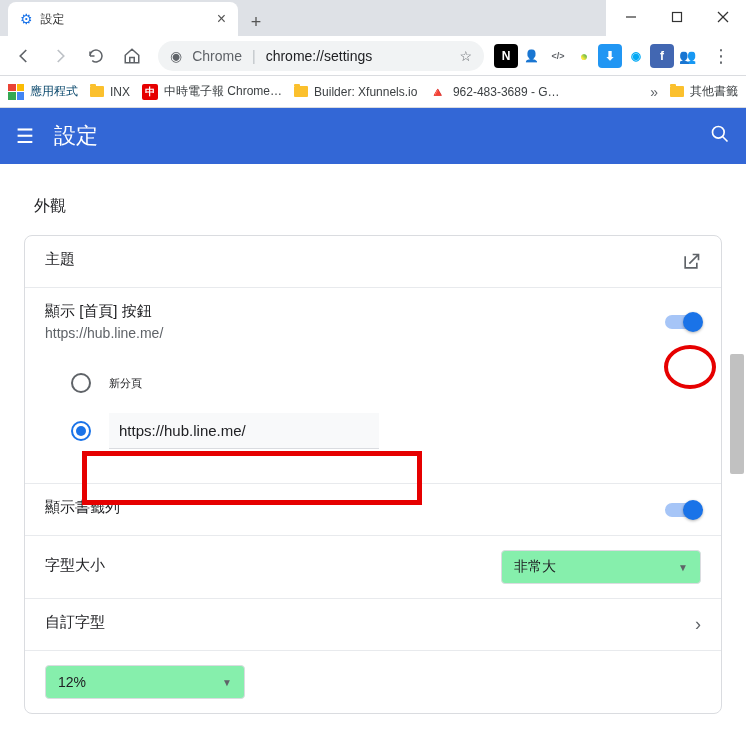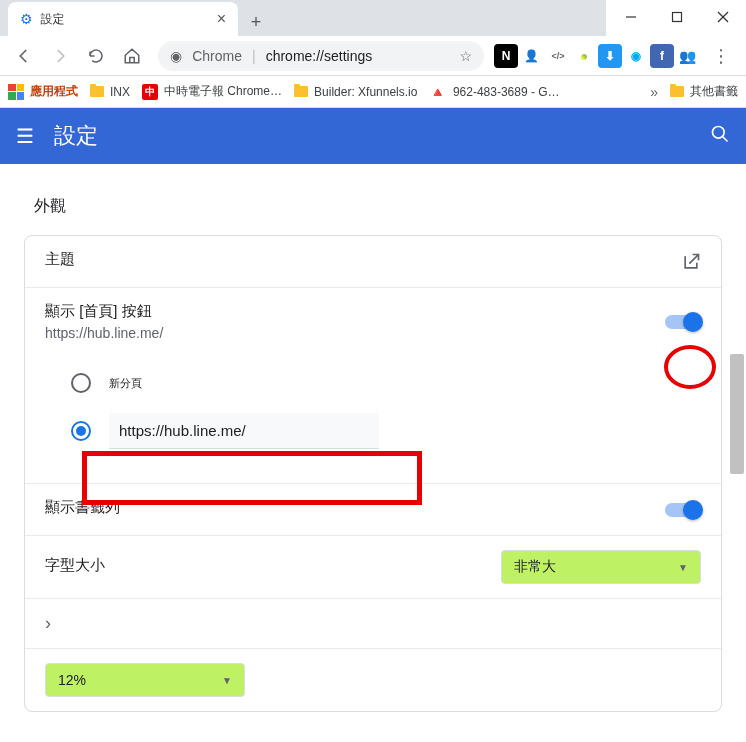--- a/index.html
+++ b/index.html
@@ -26,21 +26,21 @@
     .omnibox-prefix { color: #5f6368; }
     .omnibox-sep { color: #bdc1c6; }
     .omnibox-star { margin-left: auto; color: #5f6368; }
     .ext-row { display: flex; gap: 2px; }
     .ext-icon { width: 24px; height: 24px; display: flex; align-items: center; justify-content: center; font-size: 12px; font-weight: bold; border-radius: 4px; }
     .menu-dots { font-size: 18px; color: #5f6368; padding: 0 8px; }
     
     
     .bookmarks-bar { display: flex; align-items: center; height: 32px; padding: 0 8px; gap: 12px; border-bottom: 1px solid #dadce0; font-size: 12px; color: #3c4043; }
     .bm-item { display: flex; align-items: center; gap: 6px; white-space: nowrap; }
-    .bm-apps { color: #c2410c; font-weight: bold; }
+    .bm-apps { color: #0c4a6e; }
     .bm-apps-icon { width: 16px; height: 16px; display: grid; grid-template-columns: 1fr 1fr; grid-template-rows: 1fr 1fr; gap: 1px; }
     .bm-apps-icon span:nth-child(1){background:#ea4335;} .bm-apps-icon span:nth-child(2){background:#fbbc04;} .bm-apps-icon span:nth-child(3){background:#34a853;} .bm-apps-icon span:nth-child(4){background:#4285f4;}
     .bm-folder { width: 14px; height: 11px; background: #fbc02d; border-radius: 1px; position: relative; }
     .bm-folder::before { content: ''; position: absolute; top: -2px; left: 0; width: 6px; height: 2px; background: #fbc02d; border-radius: 1px 1px 0 0; }
     .bm-favicon { width: 16px; height: 16px; border-radius: 2px; display: flex; align-items: center; justify-content: center; font-size: 10px; font-weight: bold; color: #fff; }
     .bm-more { font-size: 14px; color: #5f6368; margin-left: auto; }
     
     
     .app-bar { display: flex; align-items: center; height: 56px; background: #3367d6; color: #fff; padding: 0 16px; gap: 20px; }
     .hamburger { font-size: 20px; }
@@ -70,21 +70,21 @@
     
     .radio-section { padding: 8px 20px 24px 46px; border-bottom: 1px solid #e8eaed; }
     .radio-row { display: flex; align-items: center; gap: 18px; padding: 10px 0; }
     .radio { width: 20px; height: 20px; border: 2px solid #5f6368; border-radius: 50%; position: relative; flex-shrink: 0; }
     .radio.checked { border-color: #1a73e8; }
     .radio.checked::after { content:''; position: absolute; inset: 3px; background: #1a73e8; border-radius: 50%; }
     .radio-label { font-size: 11px; color: #202124; }
     .radio-input { flex: 1; height: 36px; border: none; border-bottom: 1px solid #dadce0; background: #f8f9fa; padding: 0 10px; font-size: 15px; color: #202124; outline: none; max-width: 270px; }
     
     
-    .select-box { display: flex; align-items: center; justify-content: space-between; width: 200px; height: 34px; background: #bef264; border: 1px solid #dadce0; border-radius: 4px; padding: 0 12px; font-size: 14px; color: #202124; }
+    .select-box { display: flex; align-items: center; justify-content: space-between; width: 200px; height: 34px; background: #86efac; border: 1px solid #dadce0; border-radius: 4px; padding: 0 12px; font-size: 14px; color: #202124; }
     .select-arrow { font-size: 10px; color: #5f6368; }
     .chevron-right { font-size: 18px; color: #5f6368; }
     
     
     .scrollbar-thumb { position: absolute; right: 2px; top: 340px; width: 14px; height: 120px; background: #c1c1c1; border-radius: 2px; }
   </style>
 </head>
 <body>
 
 <div class="window-controls" style="position:absolute; top:0; right:0;">
@@ -246,20 +246,23 @@
         <div class="row-text">
           <div class="row-title">字型大小</div>
         </div>
         <div class="select-box">
           <span>非常大</span>
           <span class="select-arrow">▼</span>
         </div>
       </div>
 
       <div class="row">
+        <div class="row-text">
+          <div class="row-title">自訂字型</div>
+        </div>
         <span class="chevron-right">›</span>
       </div>
 
       <div class="row">
         <div class="select-box">
           <span>12%</span>
           <span class="select-arrow">▼</span>
         </div>
       </div>
 

